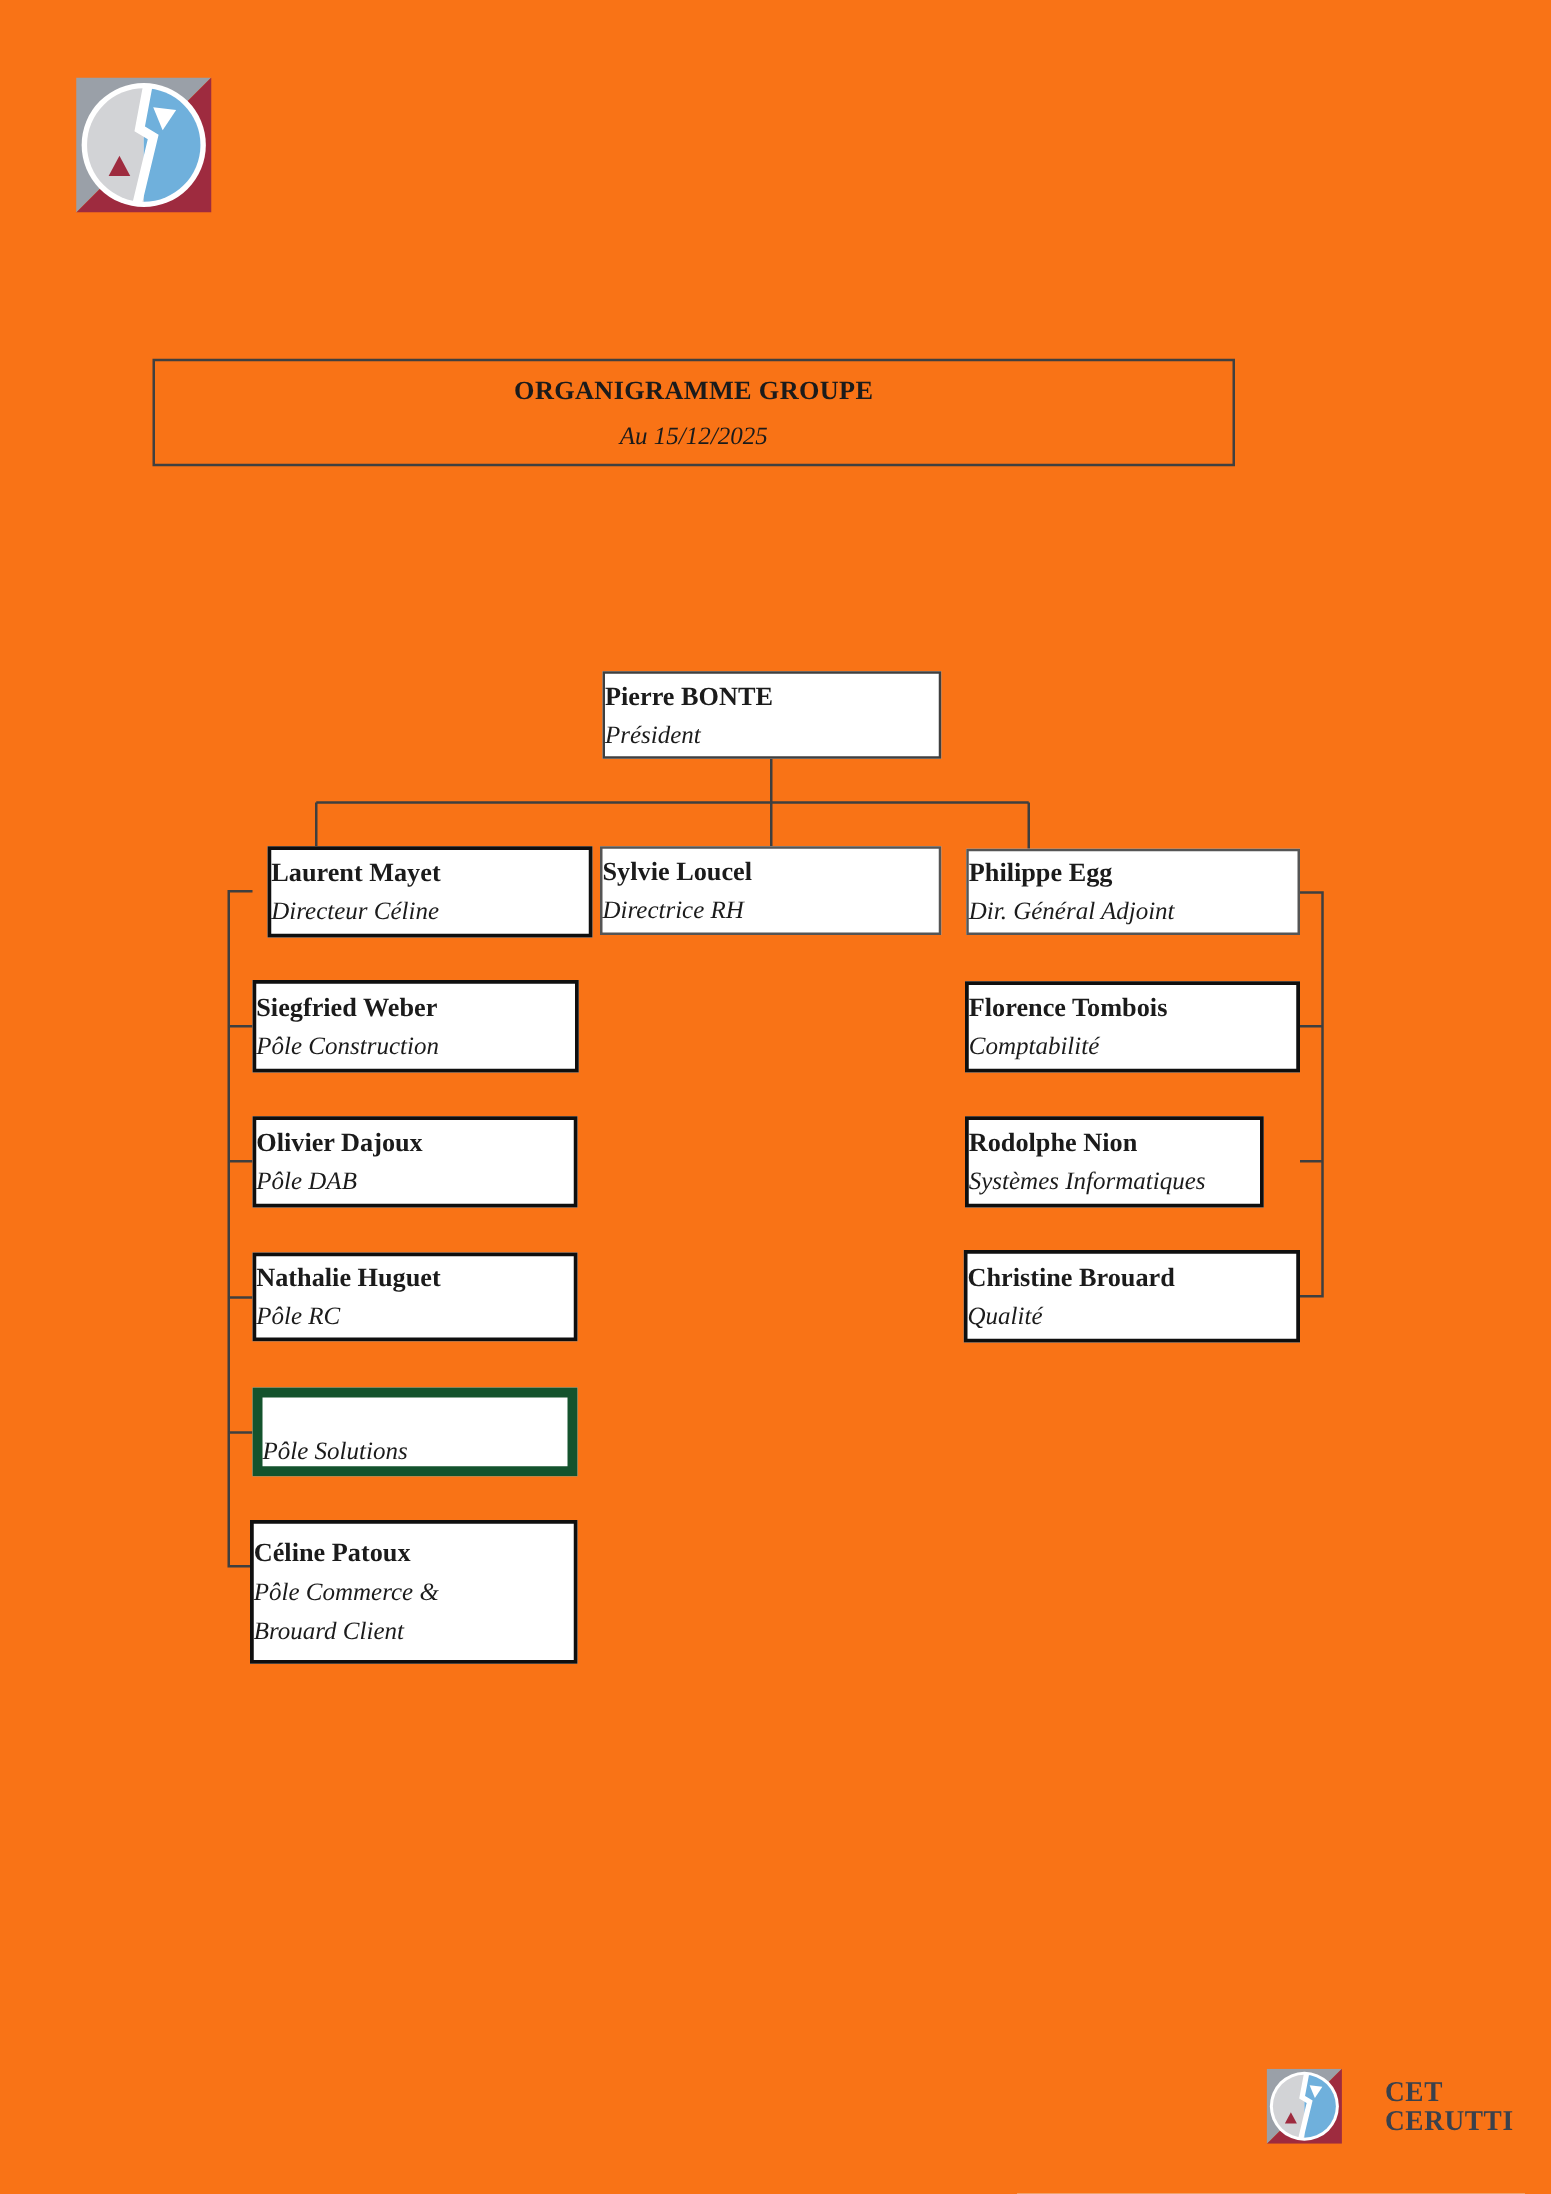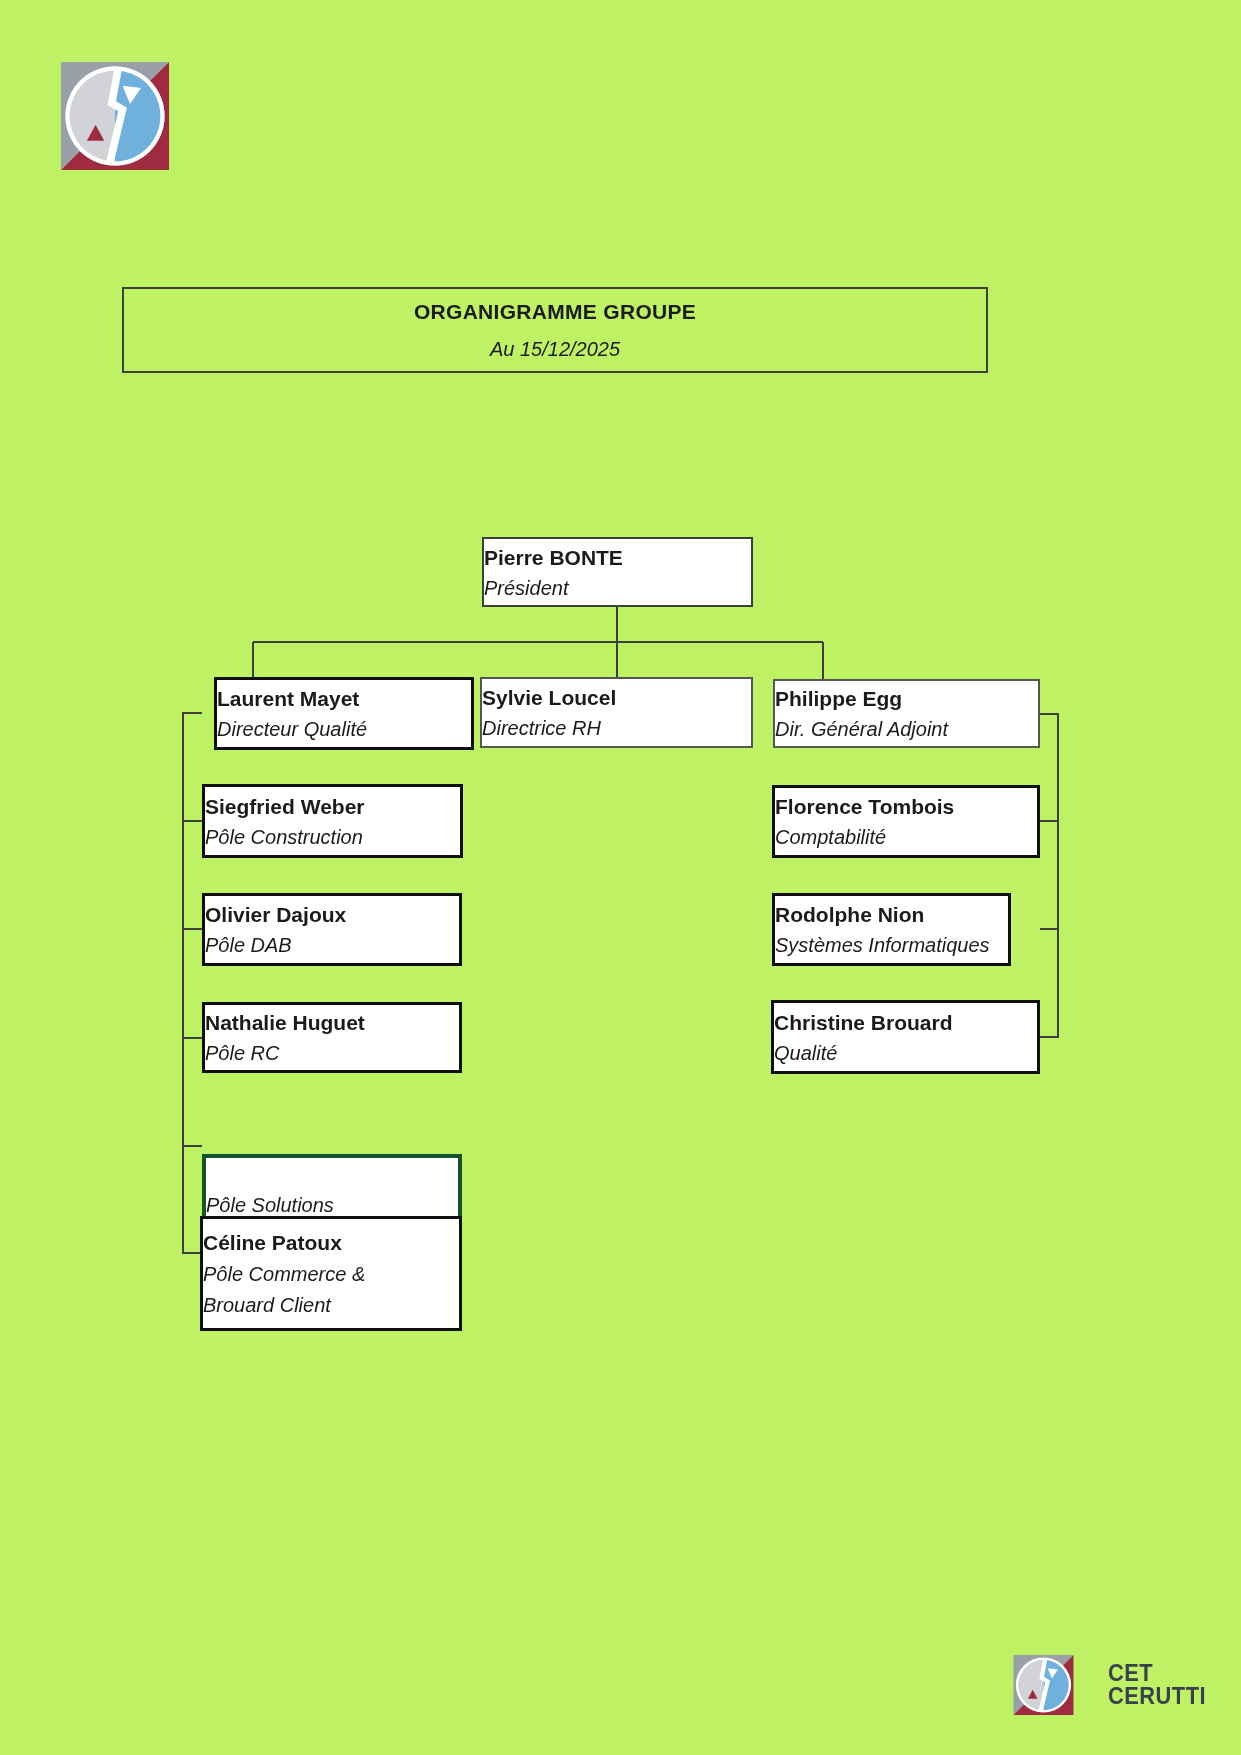--- a/index.html
+++ b/index.html
@@ -1,20 +1,20 @@
 <!DOCTYPE html>
 <html><head>
 <meta charset="utf-8">
 <style>
   html,body { margin:0; padding:0; background:#e8e8e8; }
   .page {
     position:relative;
     width:1241px; height:1755px;
-    background:#bef264;
-    font-family:Liberation Sans, sans-serif;
+    background:#f97316;
+    font-family:Liberation Serif, serif;
     color:#1b1b1b;
     overflow:hidden;
     margin:0 auto;
   }
   .logo { position:absolute; }
   .logo-top { left:60px; top:62px; width:110px; height:108px; }
 
   .title-box {
     position:absolute; left:122px; top:287px; width:866px; height:86px;
     border:2px solid #404040; box-sizing:border-box;
@@ -28,21 +28,21 @@
   svg.connectors path { stroke:#3f3f3f; stroke-width:2; fill:none; }
 
   .node {
     position:absolute; background:#ffffff; box-sizing:border-box;
     display:flex; flex-direction:column; align-items:flex-start; justify-content:center;
     text-align:center; gap:10px;
   }
   .node .name { font-weight:bold; font-size:21px; line-height:1; min-height:21px; }
   .node .role { font-style:italic; font-size:20px; line-height:1; }
   .b-thick  { border:3px solid #0f0f0f; }
-  .b-medium { border:4px solid #14532d;margin-top:44px; }
+  .b-medium { border:8px solid #14532d; }
   .b-thin   { border:2px solid #555555; }
   .b-top    { border:2px solid #3f3f3f; }
   .node.tall { gap:11px; }
 
   .footer-brand { position:absolute; left:1012px; top:1655px; display:flex; align-items:center;gap:20px; }
   .footer-brand svg { width:63px; height:60px; }
   .footer-text {
     margin-left:13px; font-weight:bold; font-size:23px; line-height:23px;
     color:#3a414c; letter-spacing:.5px;
     transform:scaleX(.95); transform-origin:left center;
@@ -84,21 +84,21 @@
     <path d="M1058 929 H 1040"></path>
   </svg>
 
   <div class="node b-top" style="left:482px;top:537px;width:271px;height:70px">
     <div class="name">Pierre BONTE</div>
     <div class="role">Président</div>
   </div>
 
   <div class="node b-thick" style="left:214px;top:677px;width:260px;height:73px">
     <div class="name">Laurent Mayet</div>
-    <div class="role">Directeur Qualité</div>
+    <div class="role">Directeur Céline</div>
   </div>
 
   <div class="node b-thin" style="left:480px;top:677px;width:273px;height:71px">
     <div class="name">Sylvie Loucel</div>
     <div class="role">Directrice RH</div>
   </div>
 
   <div class="node b-thin" style="left:773px;top:679px;width:267px;height:69px">
     <div class="name">Philippe Egg</div>
     <div class="role">Dir. Général Adjoint</div>

